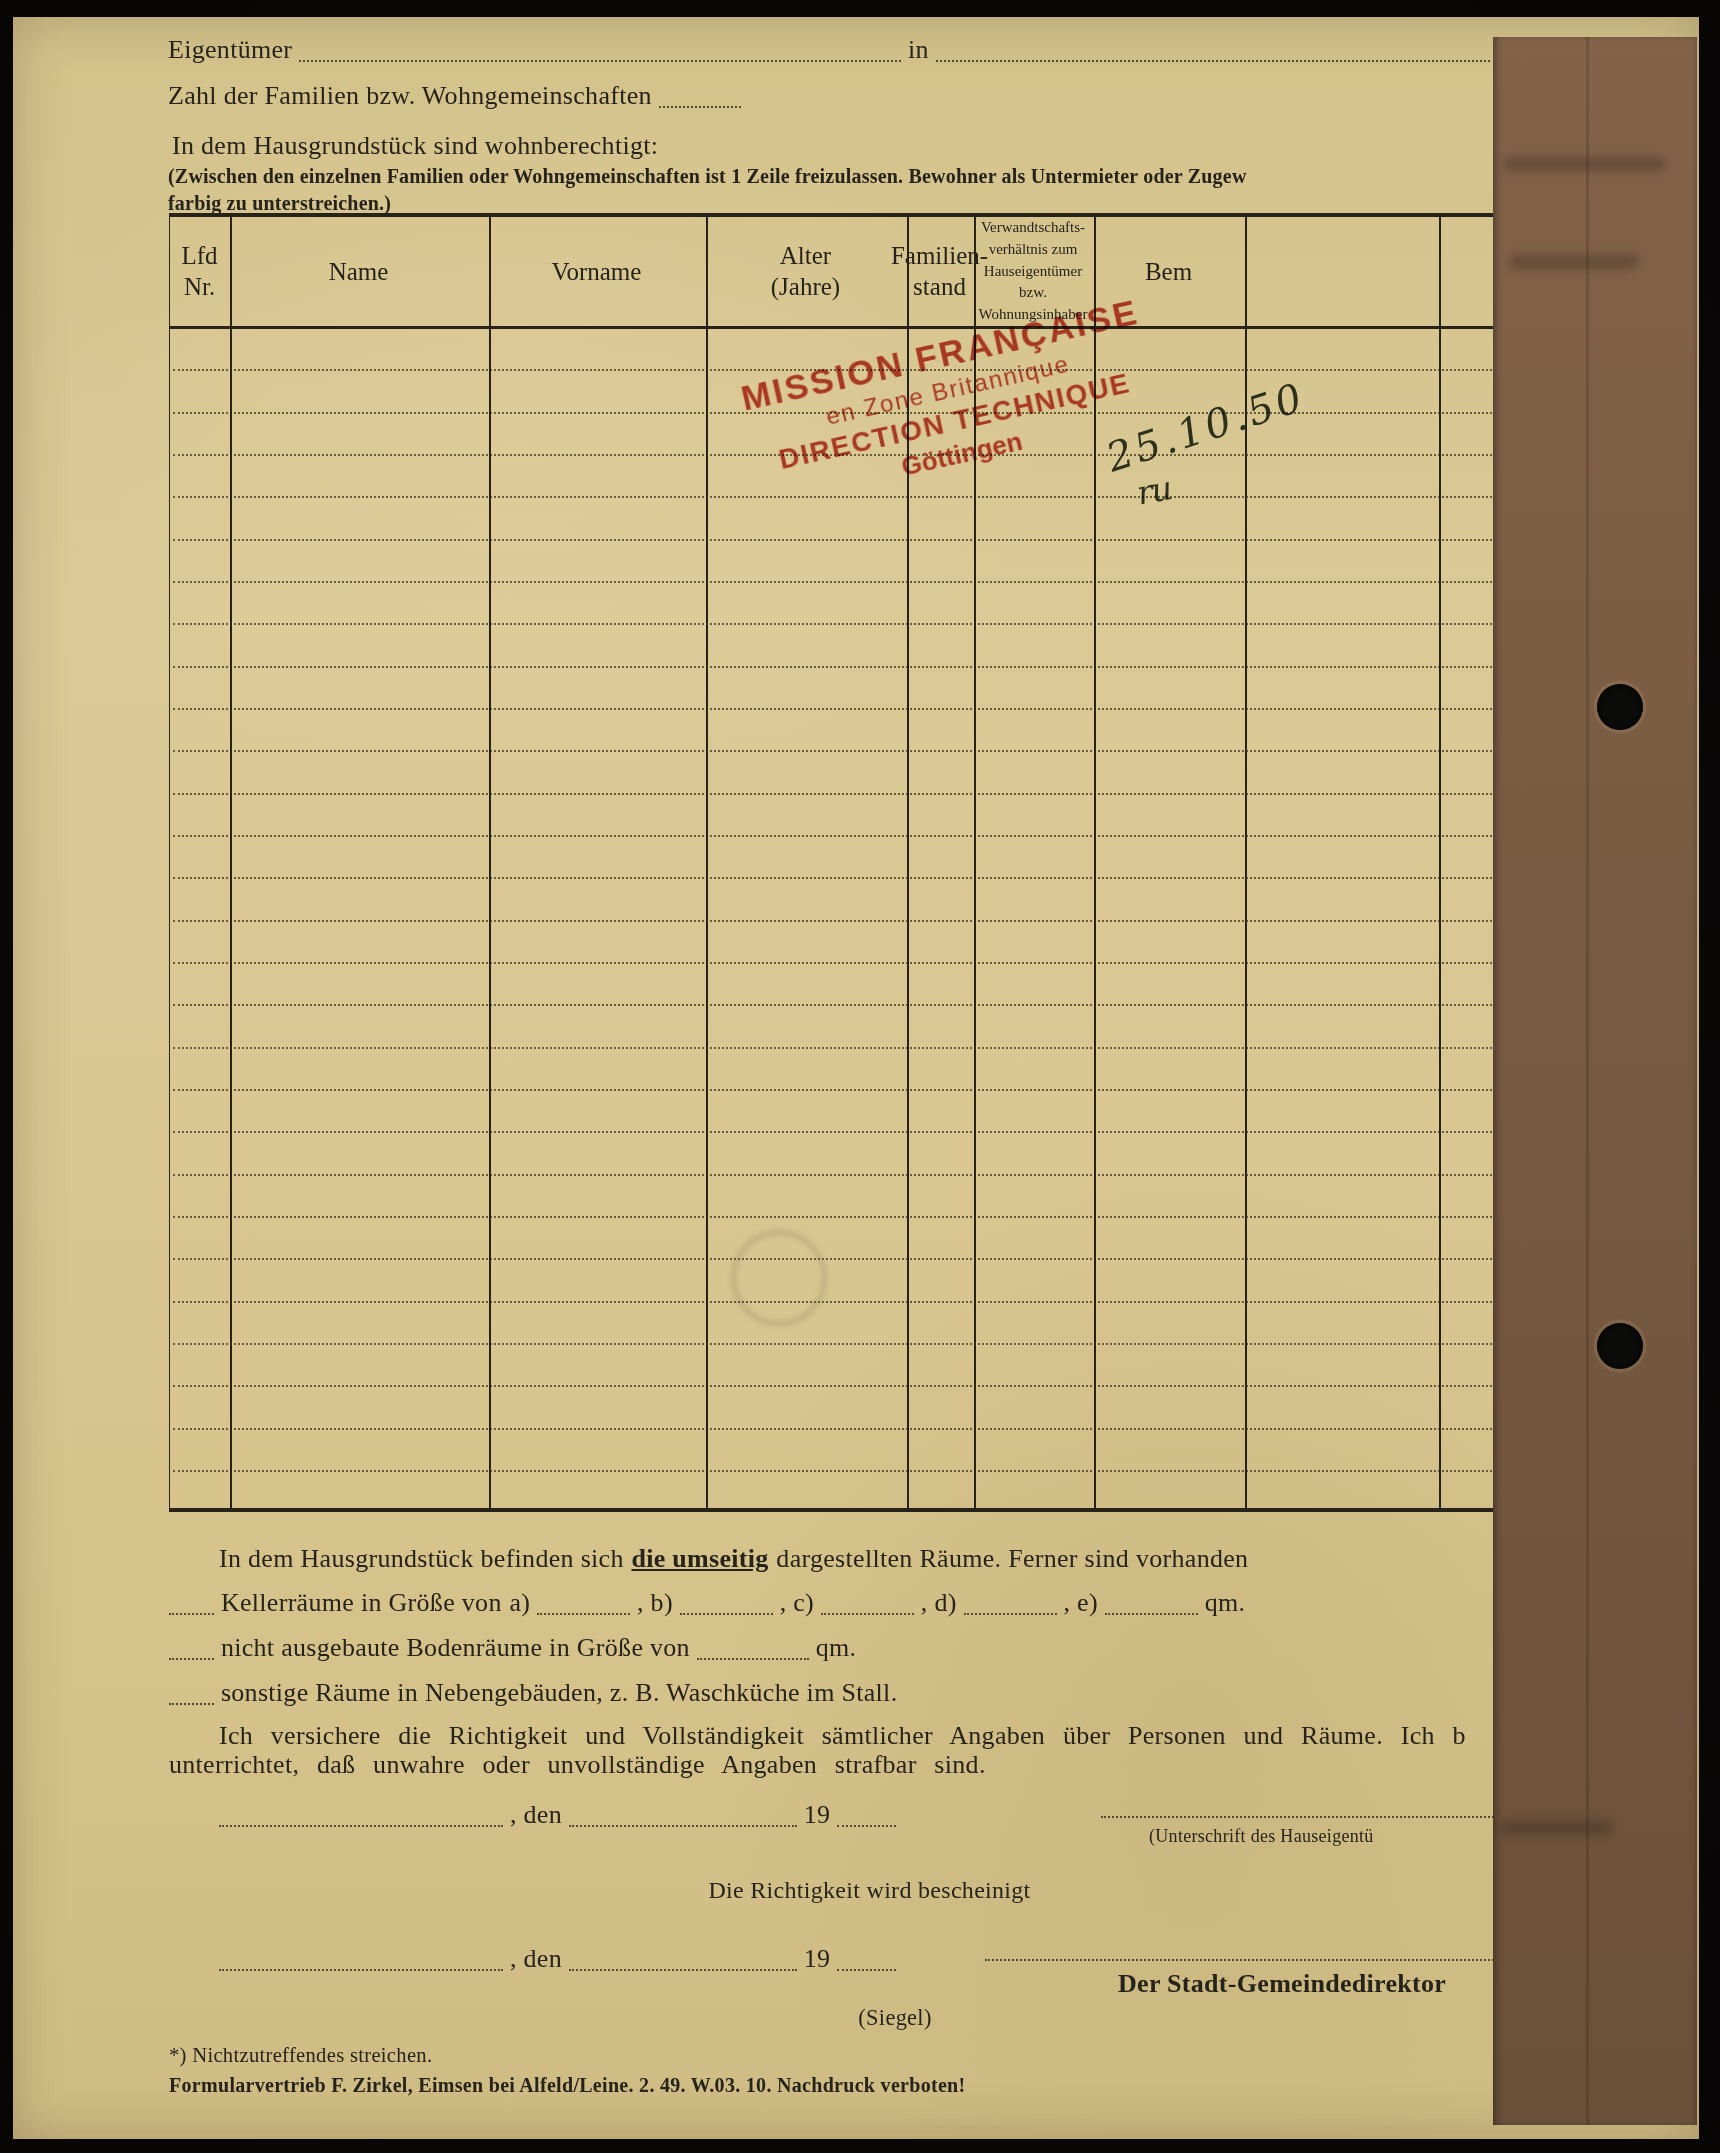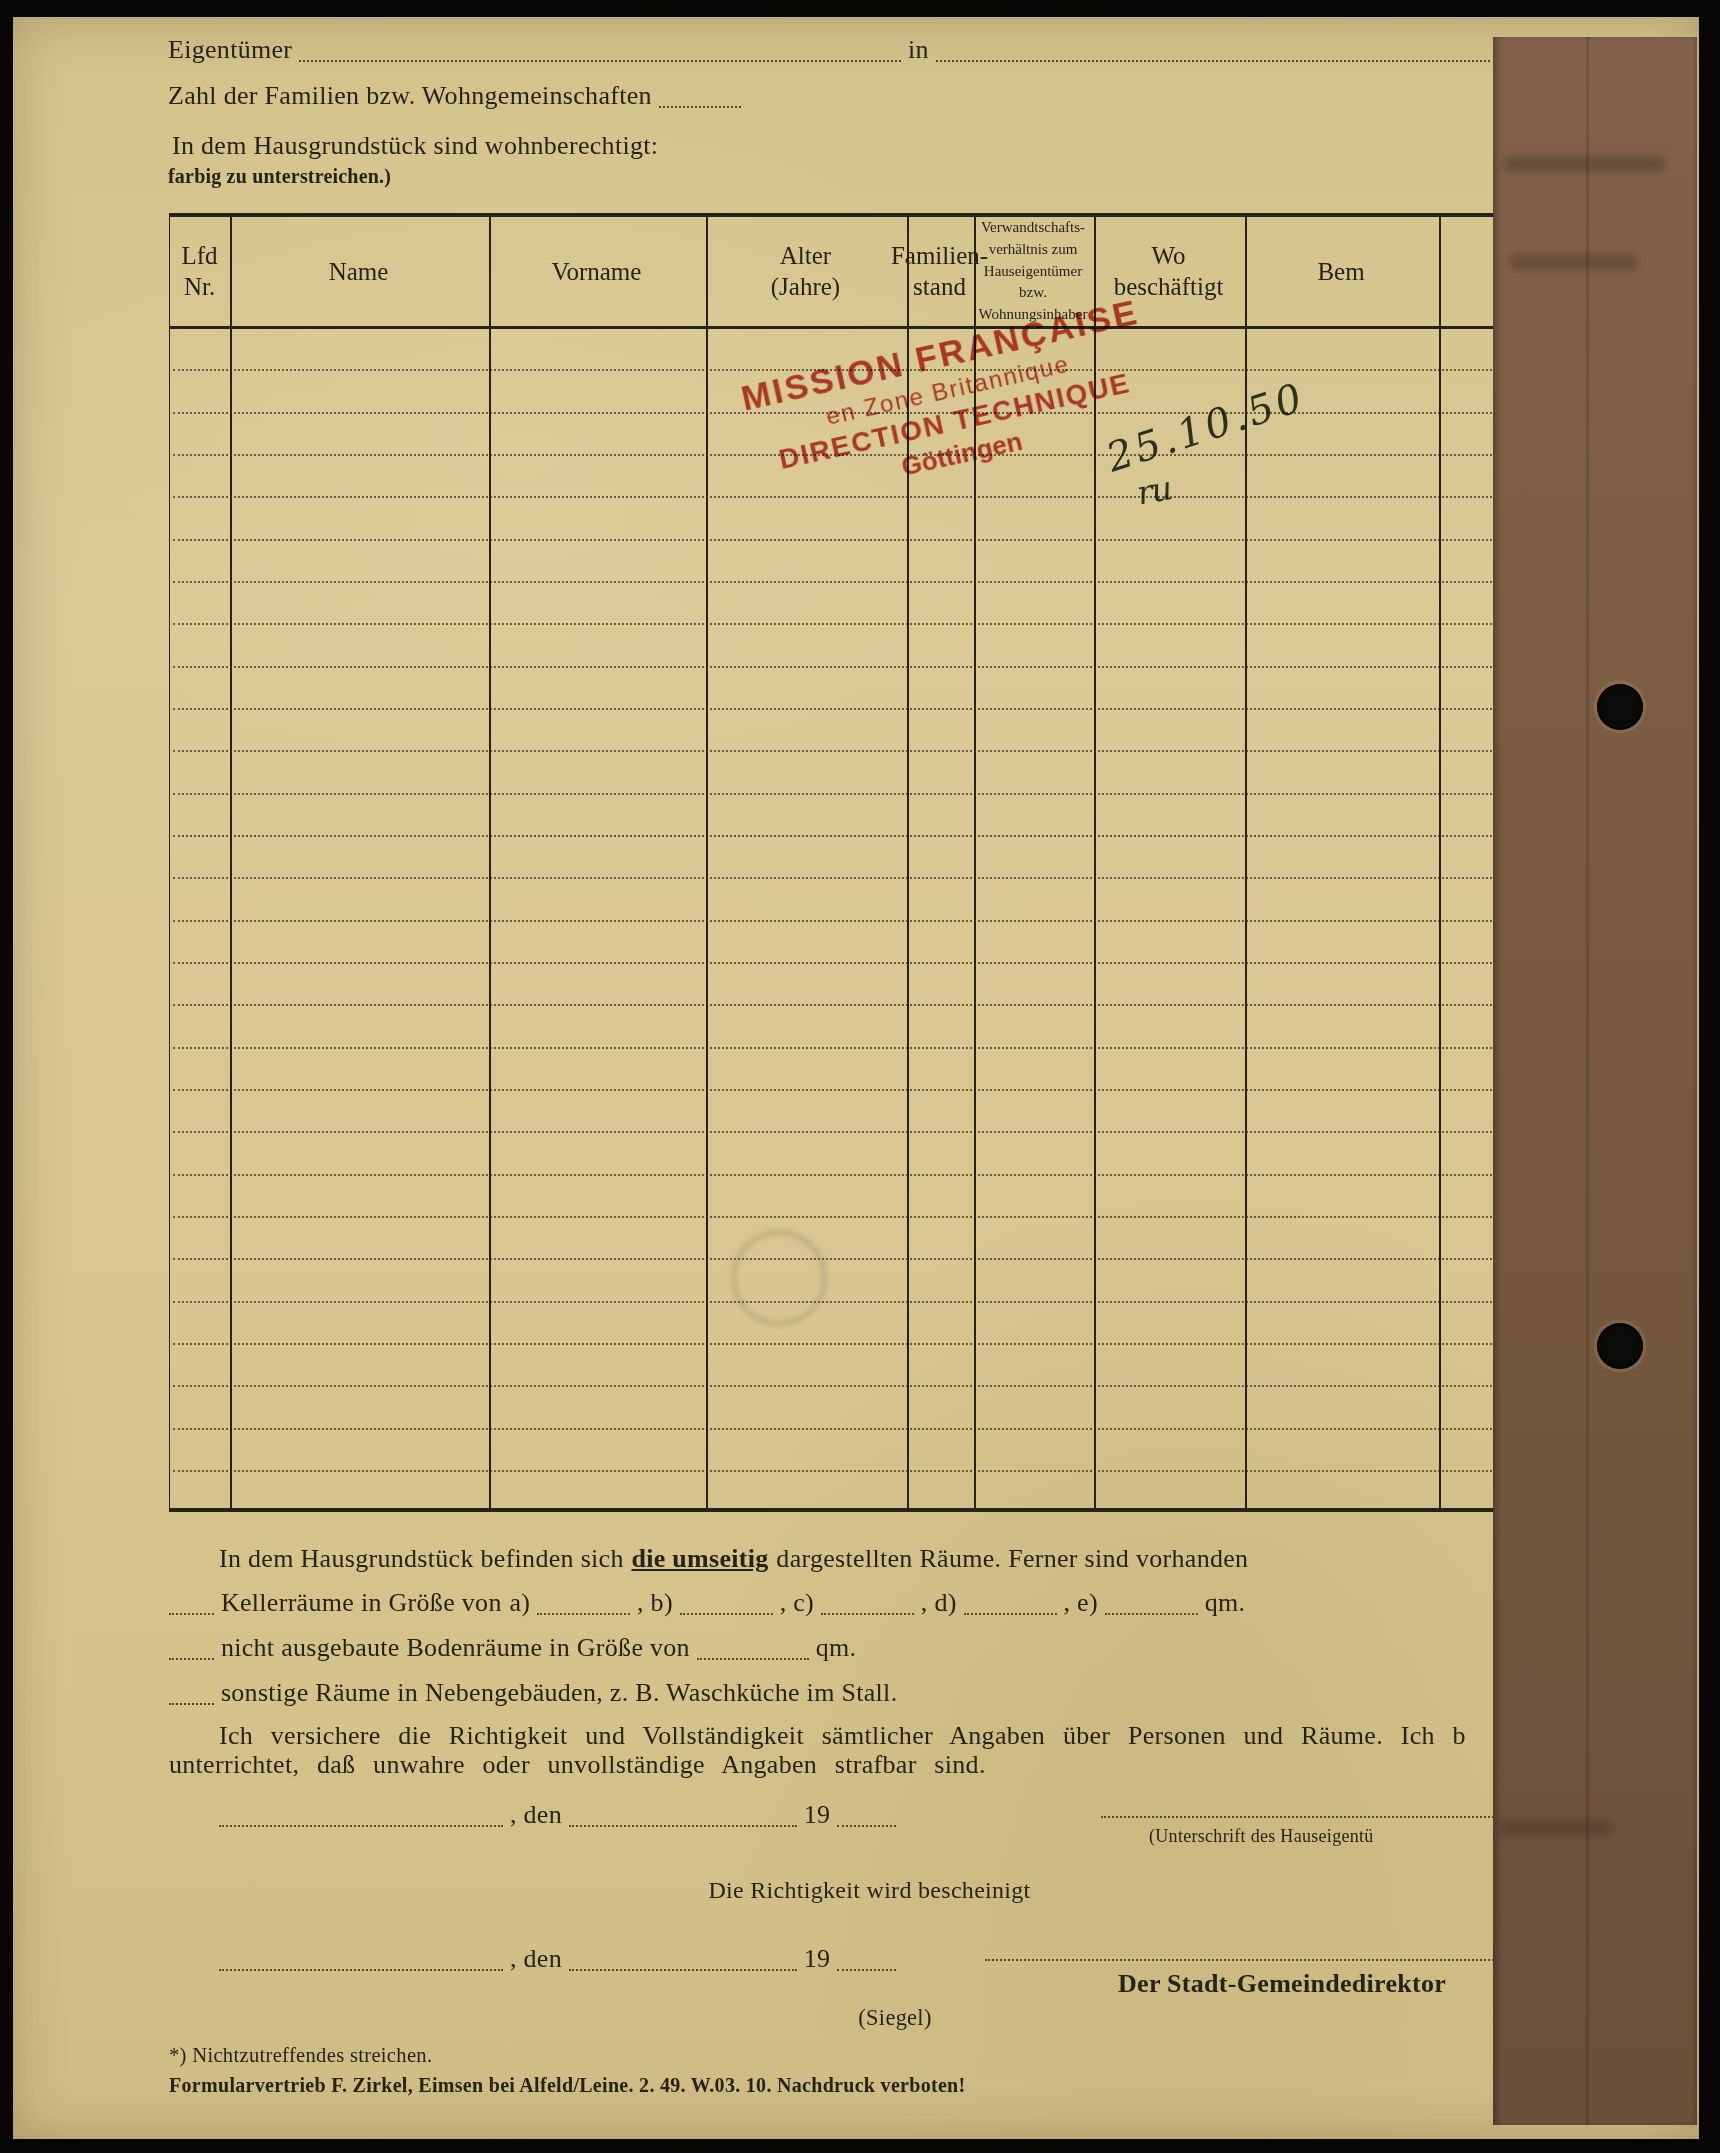--- a/index.html
+++ b/index.html
@@ -68,20 +68,21 @@
   <div class="abs ln" style="left:168px;top:81px;text-align:center;">
     <span class="lbl">Zahl der Familien bzw. Wohngemeinschaften</span>
     <span class="dl" style="width:82px;"></span>
   </div>
 
   <div class="abs ln" style="left:172px;top:131px;">
     <span class="lbl">In dem Hausgrundstück sind wohnberechtigt:</span>
   </div>
 
   <div class="abs note" style="left:168px;top:163px;width:1329px;overflow:visible;">
+    <div>(Zwischen den einzelnen Familien oder Wohngemeinschaften ist 1 Zeile freizulassen.  Bewohner als Untermieter oder Zugew</div>
     <div>farbig zu unterstreichen.)</div>
   </div>
 
   <div id="htable">
     <div id="thead">
       <div class="th">
         <span>Lfd</span>
         <span>Nr.</span>
       </div>
       <div class="th">
@@ -96,24 +97,20 @@
       </div>
       <div class="th">
         <span>Familien-</span>
         <span>stand</span>
       </div>
       <div class="th small">
         <span>Verwandtschafts-</span>
         <span>verhältnis zum</span>
         <span>Hauseigentümer bzw.</span>
         <span>Wohnungsinhaber</span>
-      </div>
-      <div class="th">
-        <span>Wo</span>
-        <span>beschäftigt</span>
       </div>
       <div class="th">
         <span>Bem</span>
       </div>
     </div>
     <div id="thsep"></div>
     <div id="tbody"></div>
   <div class="trow" style="top: 152px;"></div>
       <div class="trow" style="top: 195px;"></div>
       <div class="trow" style="top: 237px;"></div>

